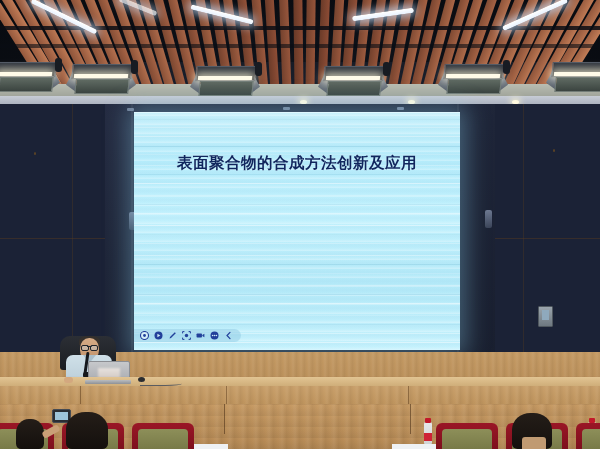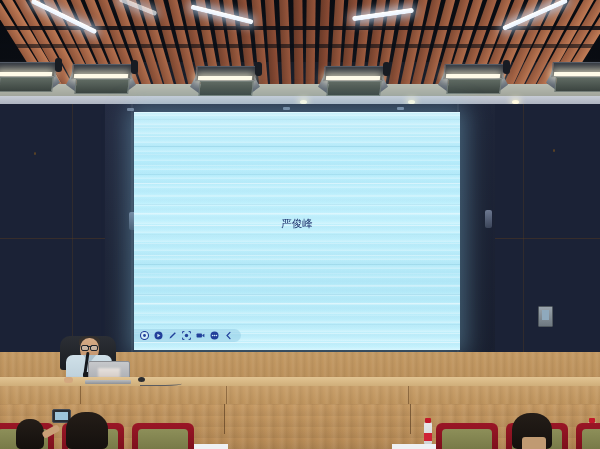--- a/index.html
+++ b/index.html
@@ -444,21 +444,21 @@
         <div class="scan" style="top: 160px; opacity: 0.25;"></div>
         <div class="scan" style="top: 172px; opacity: 0.41;"></div>
         <div class="scan dark" style="top: 181px; opacity: 0.57;"></div>
         <div class="scan" style="top: 190px; opacity: 0.73;"></div>
         <div class="scan" style="top: 202px; opacity: 0.25;"></div>
         <div class="scan dark" style="top: 211px; opacity: 0.41;"></div>
         <div class="scan" style="top: 220px; opacity: 0.57;"></div>
         <div class="scan" style="top: 229px; opacity: 0.73;"></div>
       </div>
 
-    <div class="slide-author">严俊峰</div>
+    <div class="slide-title">表面聚合物的合成方法创新及应用</div>
 
     <div class="pptbar">
       <span class="ic hl">
         <svg width="9" height="9" viewBox="0 0 9 9">
             <circle cx="4.5" cy="4.5" r="4" fill="none" stroke="#22409a" stroke-width="1.1"></circle>
             <circle cx="4.5" cy="4.5" r="1.4" fill="#22409a"></circle>
           </svg>
       </span>
       <span class="ic">
         <svg width="9" height="9" viewBox="0 0 9 9">

